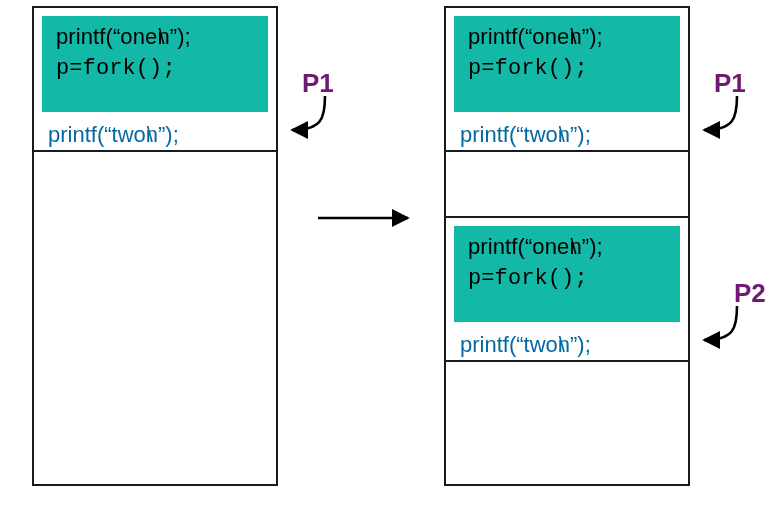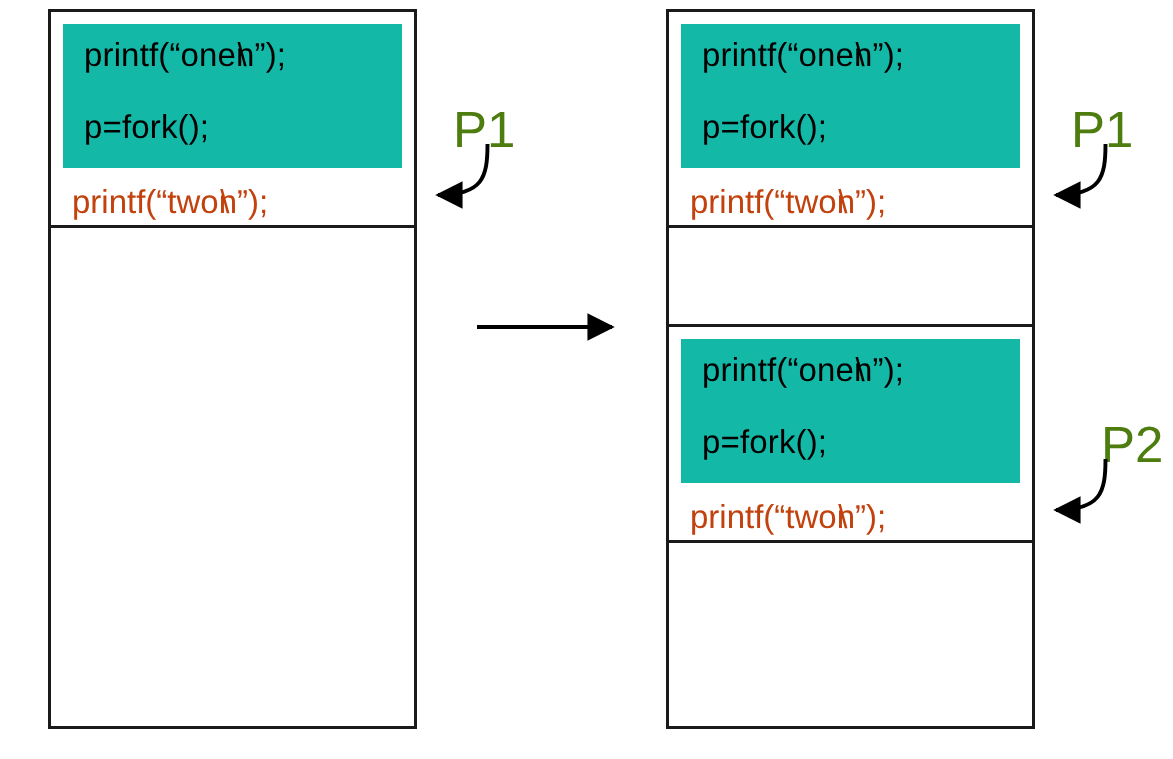--- a/index.html
+++ b/index.html
@@ -56,51 +56,52 @@
 
   .code-line {
     position: absolute;
     left: 14px;
     white-space: nowrap;
     font-size: 22px;
     color: #000000;
     letter-spacing: 0.1px;
   }
   .code-highlight .code-line-1 { top: 8px; }
-  .code-highlight .code-line-2 { top: 56px; }
+  .code-highlight .code-line-2 { top: 40px; font-family: Liberation Mono, monospace; }
 
   
   .code-line-after {
     position: absolute;
     left: 14px;
     top: 114px;
     white-space: nowrap;
     font-size: 22px;
-    color: #c2410c;
+    color: #0369a1;
   }
 
   
   .esc {
     position: relative;
     display: inline-block;
   }
   .esc .bs {
     position: absolute;
     left: 1px;
     top: 0;
     width: 100%;
     text-align: left;
   }
 
   
   .proc-label {
     position: absolute;
-    font-size: 34px;
-    color: #4d7c0f;
+    font-size: 26px;
+    color: #701a75;
     white-space: nowrap;
+    font-weight: bold;
   }
   #label-p1-before { left: 302px; top: 68px; }
   #label-p1-after  { left: 714px; top: 68px; }
   #label-p2-after  { left: 734px; top: 278px; }
 
   
   #arrow-layer {
     position: absolute;
     left: 0;
     top: 0;

